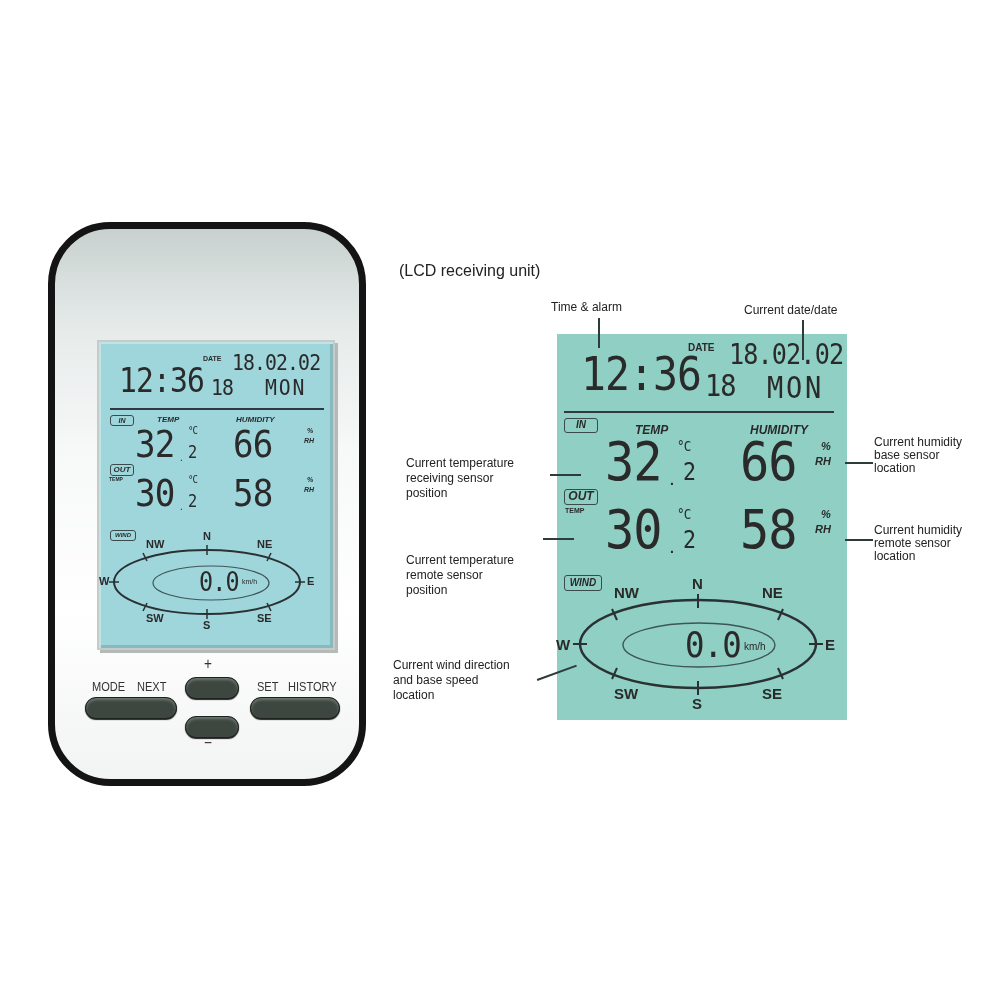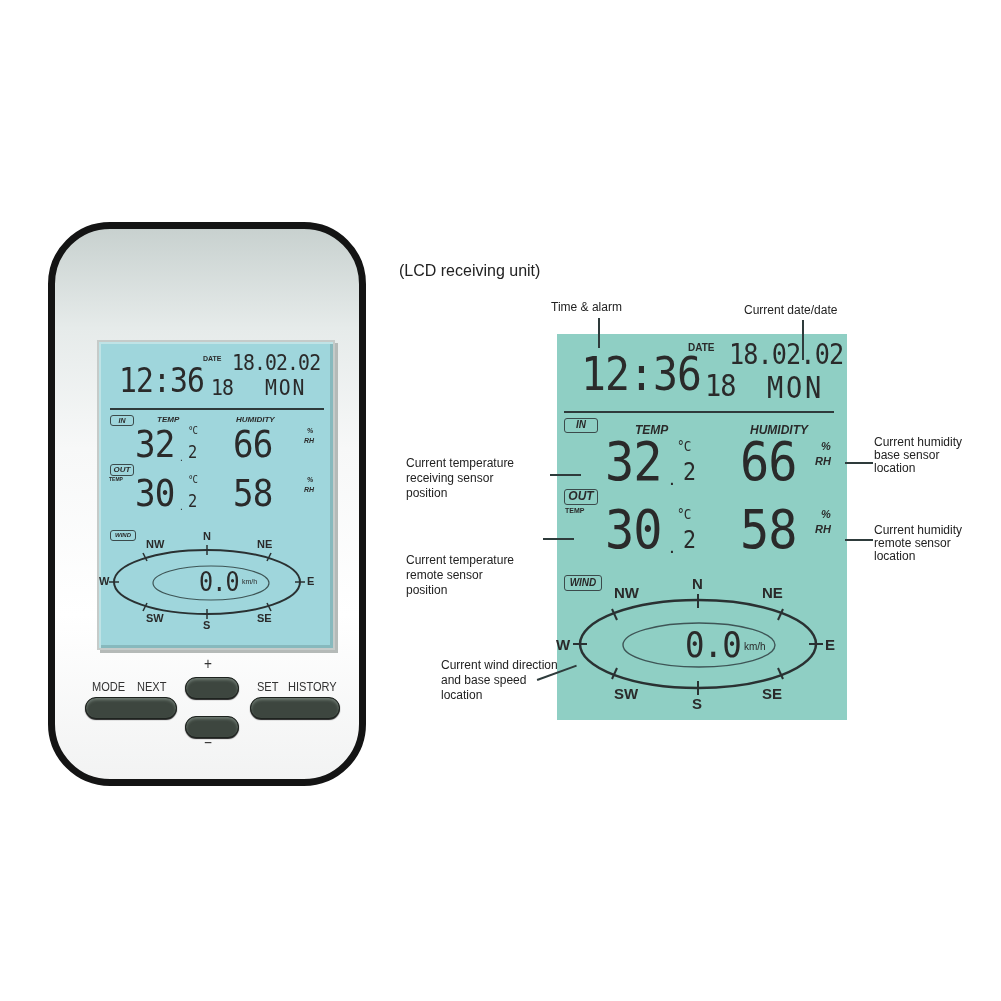--- a/index.html
+++ b/index.html
@@ -189,21 +189,21 @@
 </div>
 <div class="line" style="left:550px;top:474px;width:31px;height:1.5px;"></div>
 
 <div class="annot" style="left:406px;top:553px;">
   <div>Current temperature</div>
   <div>remote sensor</div>
   <div>position</div>
 </div>
 <div class="line" style="left:543px;top:538px;width:31px;height:1.5px;"></div>
 
-<div class="annot" style="left:393px;top:658px;margin-left:48px;">
+<div class="annot" style="left:393px;top:658px;">
   <div>Current wind direction</div>
   <div>and base speed</div>
   <div>location</div>
 </div>
 <div class="line" style="left:537px;top:679px;width:42px;height:1.5px;transform:rotate(-20deg);transform-origin:left center;"></div>
 
 <div class="annot" style="left:874px;top:436px;line-height:13px;">
   <div>Current humidity</div>
   <div>base sensor</div>
   <div>location</div>

